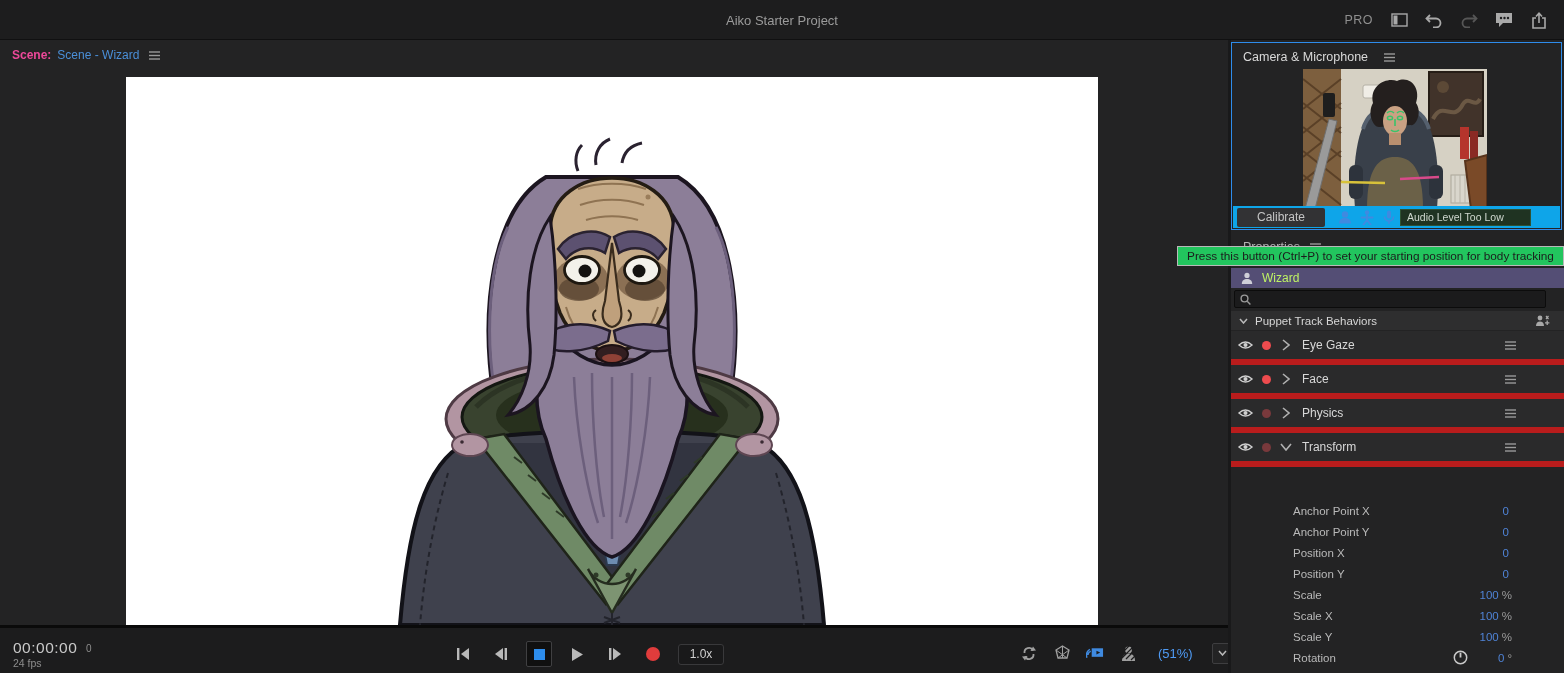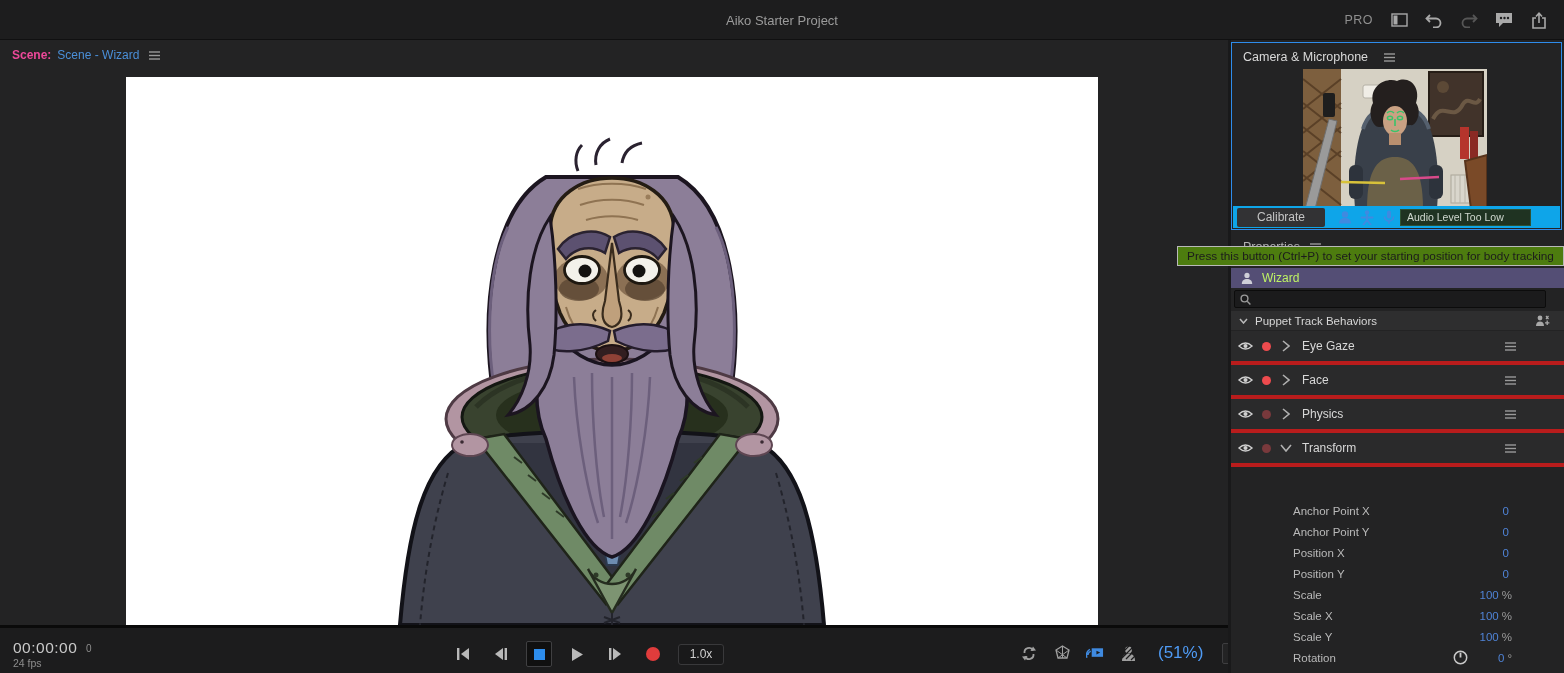--- a/index.html
+++ b/index.html
@@ -41,21 +41,21 @@
   .t-btn.stop-active { background:#101010; border:1px solid #404042; border-radius:2px; }
   .stop-square { width:11px; height:11px; background:#2d8ceb; }
   .rec-dot { width:14px; height:14px; border-radius:50%; background:#e03c3c; }
   .speed-box { width:46px; height:21px; background:#19191a; border:1px solid #39393b;
                border-radius:3px; color:#d0d0d0; font-size:12px; display:flex;
                align-items:center; justify-content:center; }
   .br-icons { position:absolute; left:1020px; top:12px; height:26px; display:flex;
               align-items:center; gap:15px; }
   .br-ic { width:18px; height:18px; color:#9f9f9f; display:flex; align-items:center; justify-content:center; }
   .br-ic.blue { color:#3f8ae0; }
-  .zoom-level { color:#4f9bf5; font-size:17px; margin-left:6px; }
+  .zoom-level { color:#4f9bf5; font-size:13px; margin-left:6px; }
   .zoom-dd { width:22px; height:21px; background:#232324; border:1px solid #3e3e40;
              border-radius:2px; color:#b9b9b9; display:flex; align-items:center;
              justify-content:center; margin-left:4px; }
 
   
   .right-panel { position:absolute; left:1228px; top:40px; width:336px; height:633px;
                  background:#232324; border-left:3px solid #19191a; }
 
   
   .cam-panel { position:absolute; left:1231px; top:42px; width:331px; height:188px;
@@ -71,21 +71,21 @@
   .cam-foot-icons { display:flex; align-items:center; gap:7px; margin-left:12px; }
   .cf-ic { width:15px; height:15px; color:#3f8ae0; display:flex; align-items:center; justify-content:center; }
   .audio-box { margin-left:4px; width:131px; height:17px; background:#1f3322; border:1px solid #2f5233;
                color:#cfd8cf; font-size:10.5px; display:flex; align-items:center; padding-left:6px; }
 
   
   .props-header { position:absolute; left:1243px; top:240px; display:flex; gap:10px; align-items:center; }
   .props-title { color:#b2b2b2; font-size:12.5px; }
 
   .tooltip { position:absolute; left:1177px; top:246px; width:387px; height:20px;
-             background:#4d7c0f; border:1px solid #b9b9b9; color:#1c1c1c; font-size:11.8px;
+             background:#22c55e; border:1px solid #b9b9b9; color:#1c1c1c; font-size:11.8px;
              display:flex; align-items:center; justify-content:center; z-index:10; }
 
   .puppet-row { position:absolute; left:1231px; top:268px; width:333px; height:20px;
                 background:#544e75; display:flex; align-items:center; }
   .puppet-ic { width:12px; height:12px; color:#cfcfd8; margin-left:10px; }
   .puppet-name { color:#bef264; font-size:12px; margin-left:9px; }
 
   .search-box { position:absolute; left:1234px; top:290px; width:312px; height:18px;
                 background:#1b1b1c; border:1px solid #0c0c0c; border-radius:2px;
                 display:flex; align-items:center; }
@@ -93,21 +93,21 @@
   .search-input { background:transparent; border:none; outline:none; color:#cfcfcf;
                   font-size:11px; width:280px; margin-left:4px; font-family:"Liberation Sans",sans-serif; }
 
   .section-header { position:absolute; left:1231px; top:311px; width:333px; height:19px;
                     background:#2e2e2f; display:flex; align-items:center; }
   .sec-chev { color:#b9b9b9; margin-left:8px; }
   .sec-title { color:#d6d6d6; font-size:11.5px; margin-left:7px; }
   .sec-right-ic { position:absolute; right:14px; color:#a9a9a9; width:15px; height:14px; }
 
   .behaviors { position:absolute; left:1231px; top:331px; width:333px; }
-  .behavior-row { height:34px; background:#2a2a2b; border-bottom:4px solid #b91c1c;
+  .behavior-row { height:34px; background:#2a2a2b; border-bottom:6px solid #b91c1c;
                   display:flex; align-items:center; position:relative; }
   .b-eye { width:15px; height:10px; color:#cfcfcf; margin-left:7px; }
   .b-dot { width:9px; height:9px; border-radius:50%; background:#79393c; margin-left:9px; }
   .behavior-row.armed .b-dot { background:#ee4b4e; }
   .b-chev { width:8px; height:12px; color:#b0b0b0; margin-left:11px; transition:none; }
   .behavior-row.expanded .b-chev { transform:rotate(90deg); }
   .b-label { color:#d8d8d8; font-size:12px; margin-left:12px; }
   .b-menu { position:absolute; right:48px; color:#9a9a9a; }
   .behavior-row .b-menu { right:48px; }
 

